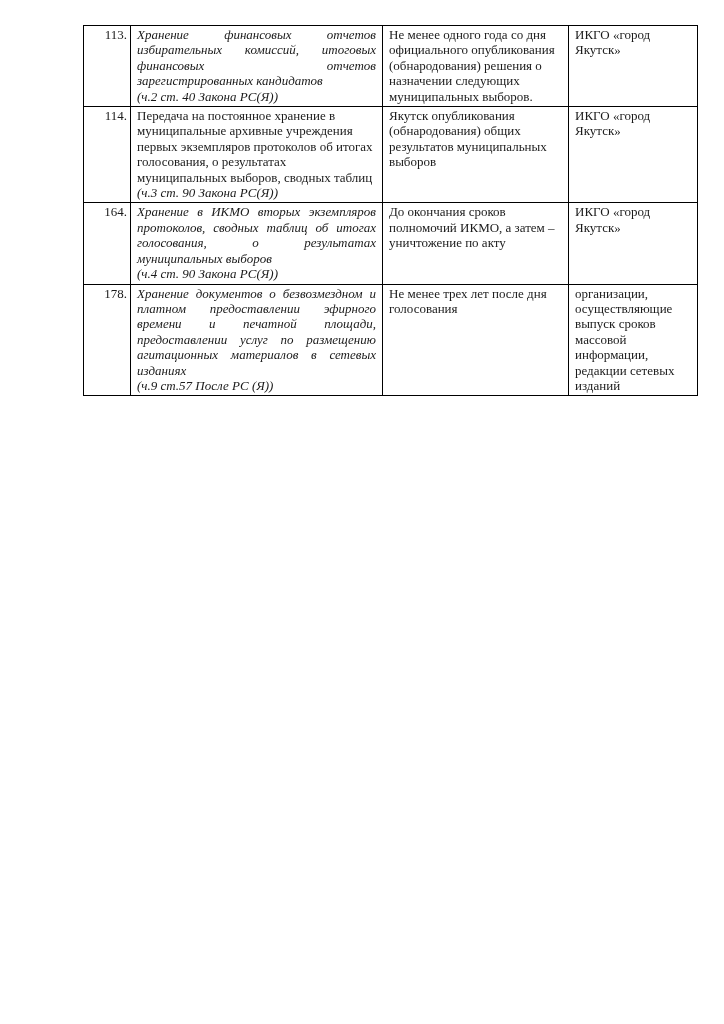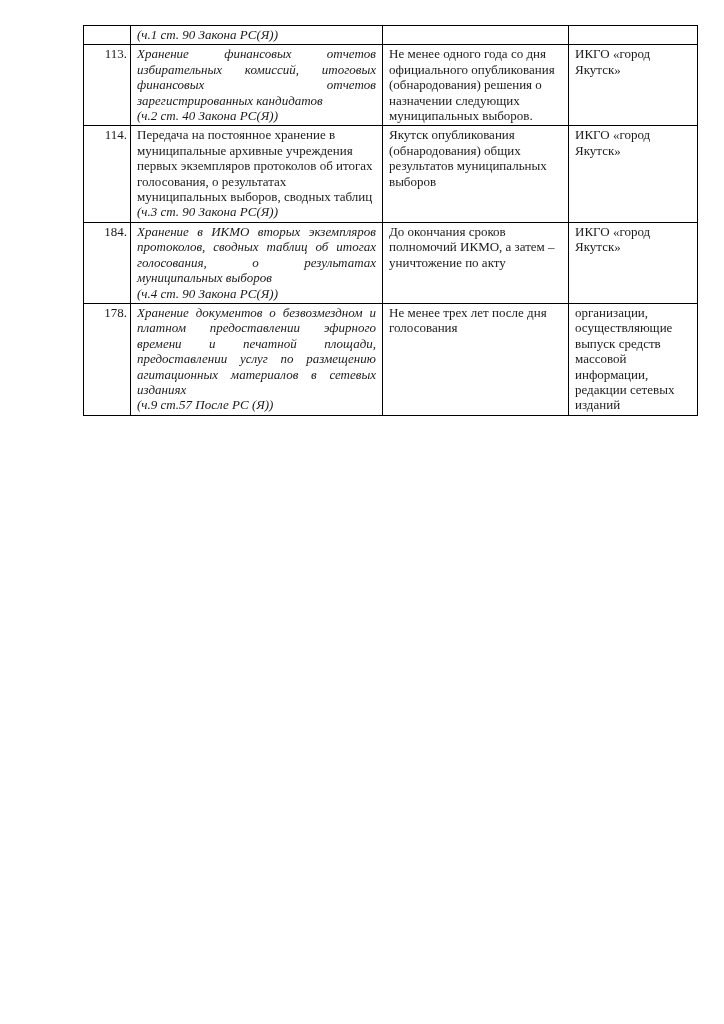--- a/index.html
+++ b/index.html
@@ -58,29 +58,20 @@
 <div class="page">
   <table class="doc-table">
     <colgroup>
       <col class="c1">
         <col class="c2">
         <col class="c3">
         <col class="c4">
     </colgroup>
     <tbody>
 
-      <tr>
-        <td class="c-num"></td>
-        <td class="c-action">
-          <div class="main" data-align="left"></div>
-          <div class="ref">(ч.1 ст. 90 Закона РС(Я))</div>
-        </td>
-        <td class="c-term"></td>
-        <td class="c-resp"></td>
-      </tr>
 
       <tr>
         <td class="c-num">113.</td>
         <td class="c-action">
           <div class="main" data-align="justify">Хранение финансовых отчетов избирательных комиссий, итоговых финансовых отчетов зарегистрированных кандидатов</div>
           <div class="ref">(ч.2 ст. 40 Закона РС(Я))</div>
         </td>
         <td class="c-term">Не менее одного года со дня официального опубликования (обнародования) решения о назначении следующих муниципальных выборов.</td>
         <td class="c-resp">ИКГО «город Якутск»</td>
       </tr>
@@ -89,34 +80,34 @@
         <td class="c-num">114.</td>
         <td class="c-action">
           <div class="main" data-align="left">Передача на постоянное хранение в муниципальные архивные учреждения первых экземпляров протоколов об итогах голосования, о результатах муниципальных выборов, сводных таблиц</div>
           <div class="ref">(ч.3 ст. 90 Закона РС(Я))</div>
         </td>
         <td class="c-term">Якутск опубликования (обнародования) общих результатов муниципальных выборов</td>
         <td class="c-resp">ИКГО «город Якутск»</td>
       </tr>
 
       <tr>
-        <td class="c-num">184.</td>
+        <td class="c-num">164.</td>
         <td class="c-action">
           <div class="main" data-align="justify">Хранение в ИКМО вторых экземпляров протоколов, сводных таблиц об итогах голосования, о результатах муниципальных выборов</div>
           <div class="ref">(ч.4 ст. 90 Закона РС(Я))</div>
         </td>
         <td class="c-term">До окончания сроков полномочий ИКМО, а затем – уничтожение по акту</td>
         <td class="c-resp">ИКГО «город Якутск»</td>
       </tr>
 
       <tr>
         <td class="c-num">178.</td>
         <td class="c-action">
           <div class="main" data-align="justify">Хранение документов о безвозмездном и платном предоставлении эфирного времени и печатной площади, предоставлении услуг по размещению агитационных материалов в сетевых изданиях</div>
           <div class="ref">(ч.9 ст.57 После РС (Я))</div>
         </td>
         <td class="c-term">Не менее трех лет после дня голосования</td>
-        <td class="c-resp">организации, осуществляющие выпуск средств массовой информации, редакции сетевых изданий</td>
+        <td class="c-resp">организации, осуществляющие выпуск сроков массовой информации, редакции сетевых изданий</td>
       </tr>
 
     </tbody>
   </table>
 </div>
 
 </body></html>

